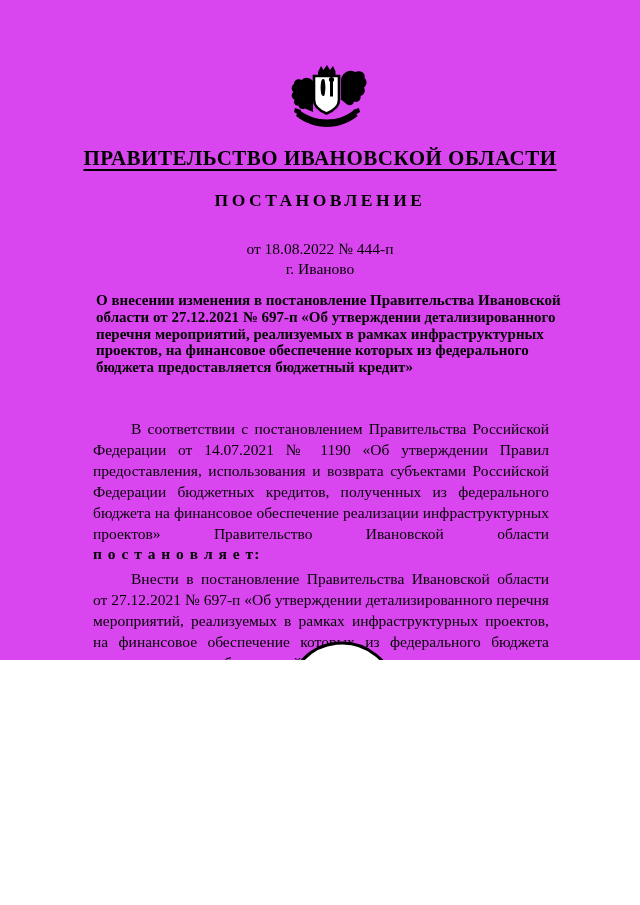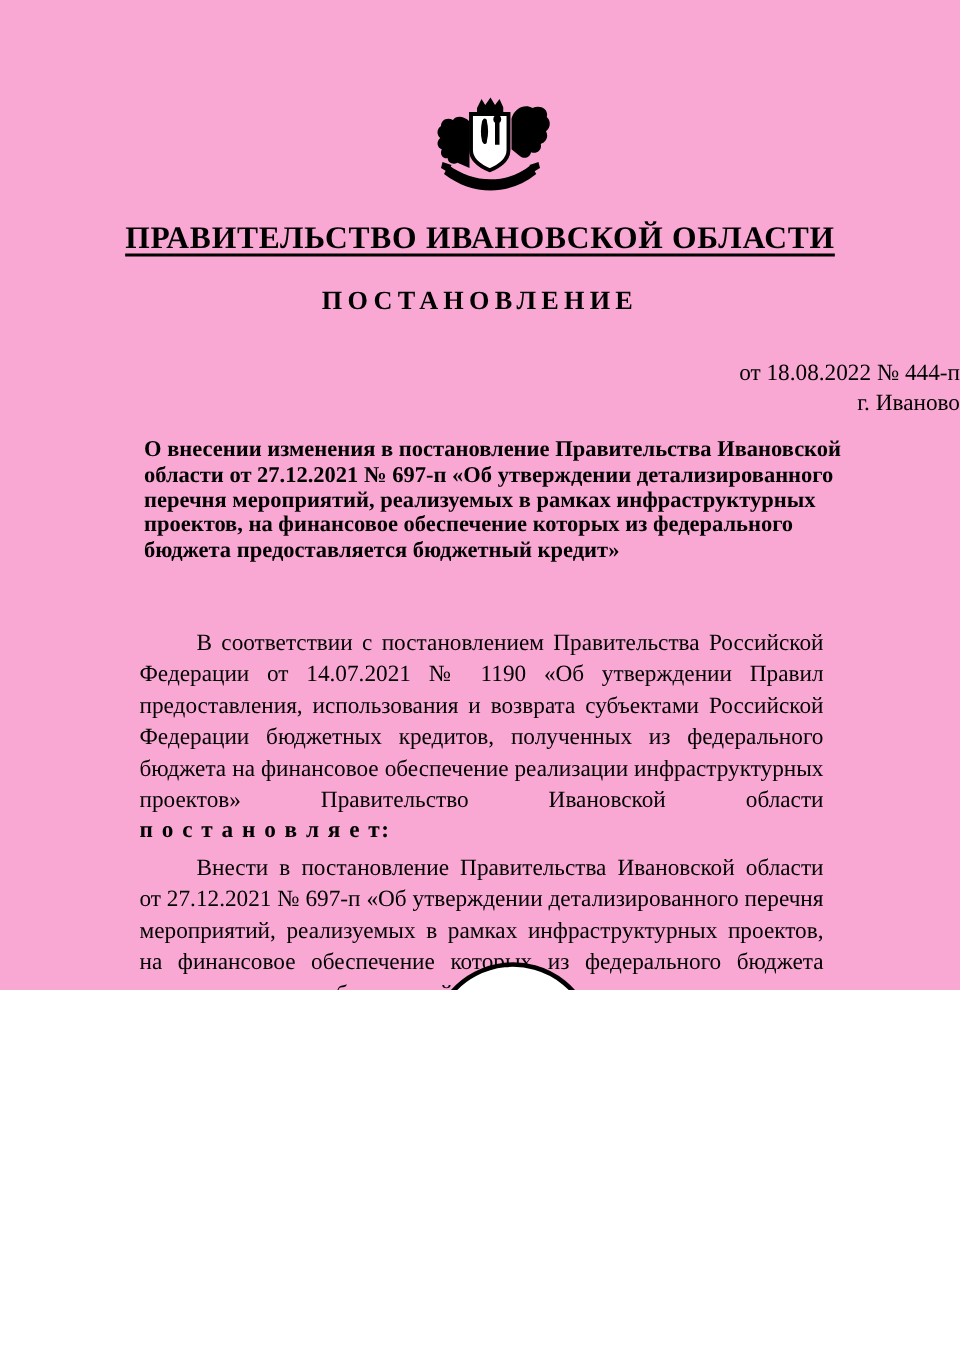--- a/index.html
+++ b/index.html
@@ -1,39 +1,39 @@
 <!DOCTYPE html>
 <html><head>
 <meta charset="utf-8">
 <style>
   html, body { margin:0; padding:0; }
   body {
     width:640px; height:905px; background:#ffffff;
     font-family:"Liberation Serif", serif; color:#000000;
   }
-  .page { position:relative; width:640px; height:660px; background:#f9a8d4; overflow:hidden; }
+  .page { position:relative; width:640px; height:660px; background:#d946ef; overflow:hidden; }
 
   .arms { position:absolute; left:287px; top:64px; width:80px; height:72px; }
 
   .org-title {
     position:absolute; top:146px; left:0; width:100%;
     text-align:center; font-size:21px; font-weight:bold; letter-spacing:0.5px;
   }
   .org-title .underlined {
     text-decoration:underline; text-decoration-thickness:2px; text-underline-offset:4px;
   }
 
   .doc-type {
     position:absolute; top:190px; left:0; width:100%;
     text-align:center; font-size:17.5px; font-weight:bold; letter-spacing:3.5px;
   }
 
   .date-block {
     position:absolute; top:239px; left:0; width:100%;
-    text-align:right; font-size:15.5px; line-height:20px;
+    text-align:center; font-size:15.5px; line-height:20px;
   }
 
   .subject {
     position:absolute; top:292px; left:96px; width:480px;
     text-align:left; font-weight:bold; font-size:15px; line-height:16.8px;
   }
 
   .body-text {
     position:absolute; top:415px; left:89px; width:464px;
     font-size:15.5px; line-height:20.9px; text-align:justify;

